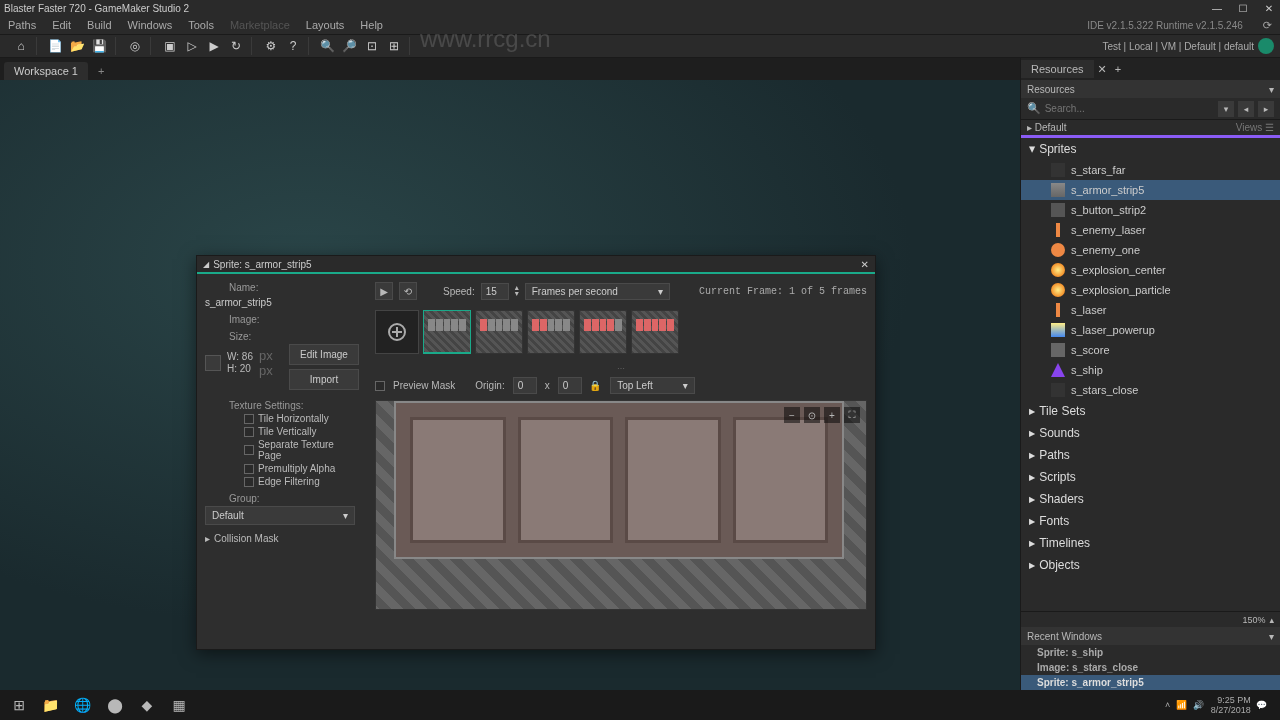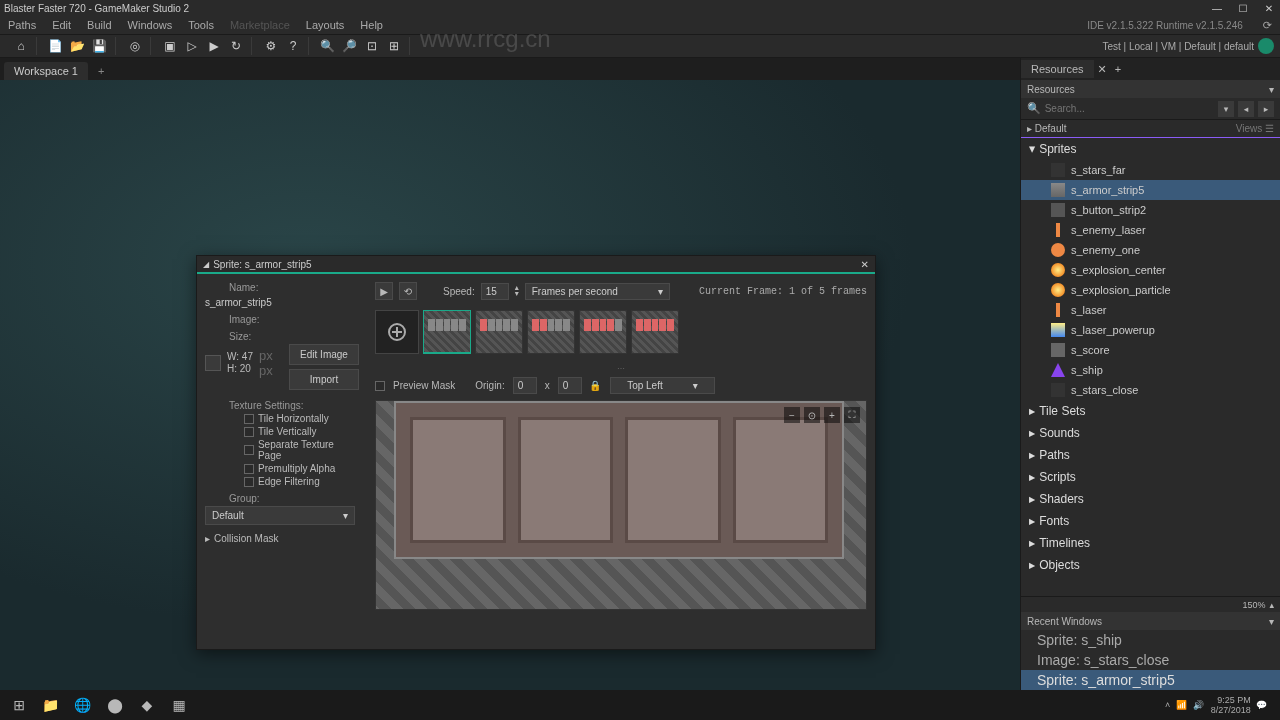--- a/index.html
+++ b/index.html
@@ -64,59 +64,59 @@
 .add-frame .plus::before { width: 10px; height: 2px; top: 6px; left: 2px; }
 .add-frame .plus::after { width: 2px; height: 10px; top: 2px; left: 6px; }
 .frame-thumb { width: 48px; height: 44px; background-image: linear-gradient(45deg, #555 25%, #444 25%, #444 50%, #555 50%, #555 75%, #444 75%); background-size: 8px 8px; border: 1px solid #333; position: relative; }
 .frame-thumb.selected { border: 1px solid #1aaa8a; border-bottom: 2px solid #1aaa8a; }
 .frame-bars { position: absolute; top: 8px; left: 4px; right: 4px; height: 12px; display: flex; gap: 1px; }
 .frame-bar { flex: 1; background: #888; }
 .frame-bar.red { background: #d66; }
 
 .mask-row { display: flex; align-items: center; gap: 8px; font-size: 10px; margin-bottom: 6px; }
 .origin-input { background: #3a3a3a; border: 1px solid #4a4a4a; color: #ccc; width: 24px; padding: 2px 4px; font-size: 10px; }
-.origin-select { background: #3a3a3a; border: 1px solid #4a4a4a; color: #ccc; padding: 2px 16px; font-size: 10px; display: flex; gap: 30px; }
+.origin-select { background: #3a3a3a; border: 1px solid #4a4a4a; color: #ccc; padding: 2px 6px; font-size: 10px; display: flex; gap: 30px; }
 
 .preview-area { position: relative; height: 210px; background-image: linear-gradient(45deg, #666 25%, #555 25%, #555 50%, #666 50%, #666 75%, #555 75%); background-size: 24px 24px; border: 1px solid #333; overflow: hidden; }
 .preview-sprite { position: absolute; left: 18px; top: 0; width: 450px; height: 158px; background: #6a5a56; border: 2px solid #888; display: flex; gap: 12px; padding: 14px; }
 .preview-box { flex: 1; background: #8a7a76; border: 3px solid #5a4a46; }
 .preview-controls { position: absolute; top: 6px; right: 6px; display: flex; gap: 4px; }
 .pv-btn { width: 16px; height: 16px; background: rgba(0,0,0,0.5); display: flex; align-items: center; justify-content: center; font-size: 10px; cursor: pointer; }
 
 
 .right-panel { position: absolute; top: 58px; right: 0; width: 260px; bottom: 30px; background: #2a2a2a; border-left: 1px solid #1a1a1a; display: flex; flex-direction: column; }
 .panel-tabs { height: 22px; display: flex; align-items: center; background: #222; }
 .panel-tab { padding: 3px 10px; background: #2d2d2d; font-size: 11px; cursor: pointer; }
 .panel-tab-close { padding: 0 4px; cursor: pointer; }
 .panel-header { height: 18px; background: #333; display: flex; align-items: center; padding: 0 6px; font-size: 10px; justify-content: space-between; }
 .search-row { height: 22px; background: #2a2a2a; display: flex; align-items: center; padding: 0 6px; gap: 4px; border-bottom: 1px solid #1a1a1a; }
 .search-input { flex: 1; background: transparent; border: none; color: #ccc; font-size: 10px; outline: none; }
 .nav-btn { width: 16px; height: 16px; background: #3a3a3a; display: flex; align-items: center; justify-content: center; cursor: pointer; font-size: 9px; }
-.default-row { height: 18px; display: flex; align-items: center; padding: 0 6px; font-size: 10px; justify-content: space-between; border-bottom: 1px solid #8b5cf6; }
+.default-row { height: 18px; display: flex; align-items: center; padding: 0 6px; font-size: 10px; justify-content: space-between; border-bottom: 3px solid #8b5cf6; }
 
 .tree { flex: 1; overflow-y: auto; }
 .tree-section { padding: 4px 8px; font-size: 12px; color: #ddd; cursor: pointer; display: flex; align-items: center; gap: 4px; }
 .tree-section.expanded .tri { transform: rotate(90deg); }
 .tri { font-size: 8px; display: inline-block; }
 .tree-item { padding: 3px 8px 3px 30px; font-size: 11px; color: #ccc; cursor: pointer; display: flex; align-items: center; gap: 6px; }
 .tree-item.selected { background: #3a5a7a; }
 .tree-icon { width: 14px; height: 14px; display: inline-block; }
 .icon-stars { background: #333; }
 .icon-armor { background: linear-gradient(#888, #666); }
 .icon-button { background: #555; }
 .icon-laser { background: #e84; width: 4px; margin: 0 5px; }
 .icon-enemy { background: #e84; border-radius: 50%; }
 .icon-explosion { background: radial-gradient(#fe8, #e60); border-radius: 50%; }
 .icon-ship { background: #84e; clip-path: polygon(50% 0, 100% 100%, 0 100%); }
 .icon-score { background: #666; }
 .icon-powerup { background: linear-gradient(#fe8, #48e); }
 
 .zoom-row { height: 16px; display: flex; align-items: center; justify-content: flex-end; padding: 0 6px; font-size: 9px; gap: 4px; border-top: 1px solid #1a1a1a; }
 .recent-header { height: 18px; background: #333; display: flex; align-items: center; padding: 0 6px; font-size: 10px; justify-content: space-between; }
-.recent-item { padding: 2px 24px 2px 16px; font-size: 14px; color: #aaa; cursor: pointer; }
+.recent-item { padding: 2px 24px 2px 16px; font-size: 10px; color: #aaa; cursor: pointer; font-weight: bold; }
 .recent-item.active { background: #3a5a7a; color: #ddd; }
 
 
 .taskbar { position: absolute; bottom: 0; left: 0; right: 0; height: 30px; background: #1a1a1a; display: flex; align-items: center; padding: 0 4px; gap: 2px; }
 .tb-icon { width: 30px; height: 26px; display: flex; align-items: center; justify-content: center; cursor: pointer; font-size: 14px; }
 .tb-tray { margin-left: auto; display: flex; align-items: center; gap: 6px; font-size: 9px; color: #aaa; padding-right: 8px; }
 .tb-time { text-align: right; line-height: 10px; }
 
 .watermark { position: absolute; color: rgba(255,255,255,0.15); font-size: 24px; font-family: Arial; pointer-events: none; text-align: center; }
 </style>
@@ -198,21 +198,21 @@
     <div class="sprite-body">
       <div class="sprite-left">
         <div class="label">Name:</div>
         <input class="name-input" value="s_armor_strip5" style="">
         <div class="label" style="margin-top:4px;">Image:</div>
         <div class="label" style="margin-top:6px;">Size:</div>
         <div style="display:flex; justify-content:space-between; align-items:flex-start;">
           <div class="size-row">
             <div class="size-icon"></div>
             <div class="size-vals">
-              <div>W: 47</div>
+              <div>W: 86</div>
               <div>H: 20</div>
             </div>
             <div style="color:#666; font-size:13px;">
               <div>px</div>
               <div>px</div>
             </div>
           </div>
           <div>
             <div class="btn-sm">Edit Image</div>
             <div class="btn-sm">Import</div>

